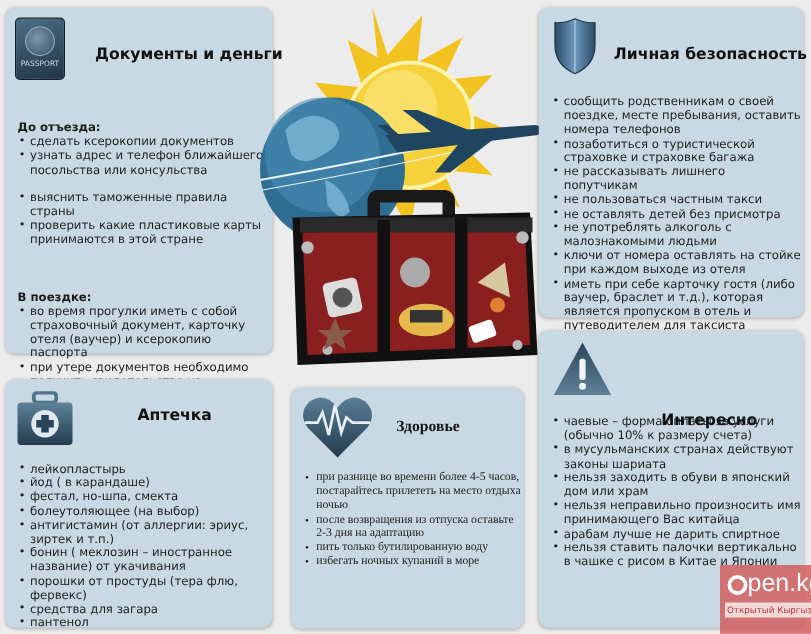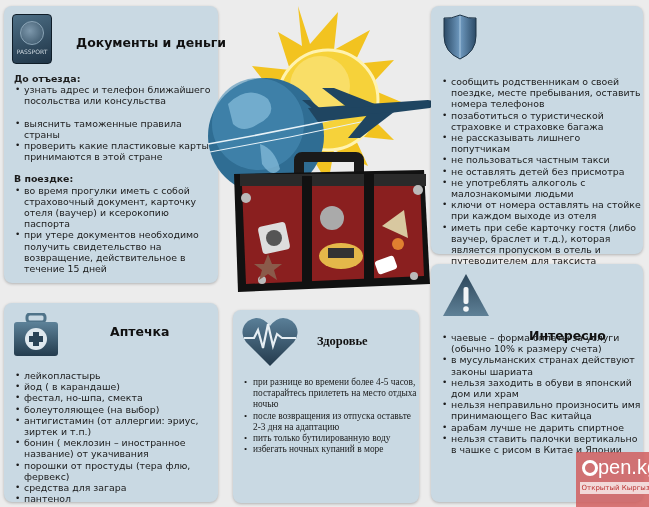--- a/index.html
+++ b/index.html
@@ -22,21 +22,21 @@
     font-size: 12.5px;
     color: #111;
     white-space: nowrap;
   }
   .card-body {
     position: absolute;
     font-size: 9.4px;
     line-height: 11.2px;
     color: #1b1b1b;
   }
-  .card-body .subhead { font-weight: bold; }
+  .card-body .subhead { font-weight: bold; margin-top: 24px; }
   .card-body ul { list-style: none; }
   .card-body li { position: relative; padding-left: 10px; }
   .card-body li::before {
     content: "\2022"; position: absolute; left: 1px; top: 0; font-size: 9px;
   }
   .gap { height: 11px; }
   .icon { position: absolute; }
 
   
   #c-docs { left: 4px; top: 6px; width: 214px; height: 277px; }
@@ -88,20 +88,21 @@
 
 <div class="card" id="c-docs">
   <div class="icon passport">
     <div class="globe-mini"></div>
     <span>PASSPORT</span>
   </div>
   <div class="card-title">Документы и деньги</div>
   <div class="card-body">
     <div class="subhead">До отъезда:</div>
     <ul>
+      <li>сделать ксерокопии документов</li>
       <li>узнать адрес и телефон ближайшего посольства или консульства</li>
       <li class="gap-before" style="margin-top:11px">выяснить таможенные правила страны</li>
       <li>проверить какие пластиковые карты принимаются в этой стране</li>
     </ul>
     <div class="gap"></div>
     <div class="subhead">В поездке:</div>
     <ul>
       <li>во время прогулки иметь с собой страховочный документ, карточку отеля (ваучер) и ксерокопию паспорта</li>
       <li>при утере документов необходимо получить свидетельство на возвращение, действительное в течение 15 дней</li>
     </ul>
@@ -161,20 +162,21 @@
     <defs>
         <linearGradient id="sh" x1="0" x2="1">
           <stop offset="0" stop-color="#2b4a66"></stop>
           <stop offset="0.5" stop-color="#6f9ac0"></stop>
           <stop offset="1" stop-color="#2b4a66"></stop>
         </linearGradient>
       </defs>
     <path d="M17,1 Q8,5 1,4 V22 Q1,38 17,45 Q33,38 33,22 V4 Q26,5 17,1 Z" fill="url(#sh)" stroke="#1e3447"></path>
     <line x1="17" y1="2" x2="17" y2="44" stroke="#a9c6de" stroke-width="1"></line>
   </svg>
+  <div class="card-title">Личная безопасность</div>
   <div class="card-body">
     <ul>
       <li>сообщить родственникам о своей поездке, месте пребывания, оставить номера телефонов</li>
       <li>позаботиться о туристической страховке и страховке багажа</li>
       <li>не рассказывать лишнего попутчикам</li>
       <li>не пользоваться частным такси</li>
       <li>не оставлять детей без присмотра</li>
       <li>не употреблять алкоголь с малознакомыми людьми</li>
       <li>ключи от номера оставлять на стойке при каждом выходе из отеля</li>
       <li>иметь при себе карточку гостя (либо ваучер, браслет и т.д.), которая является пропуском в отель и путеводителем для таксиста</li>

